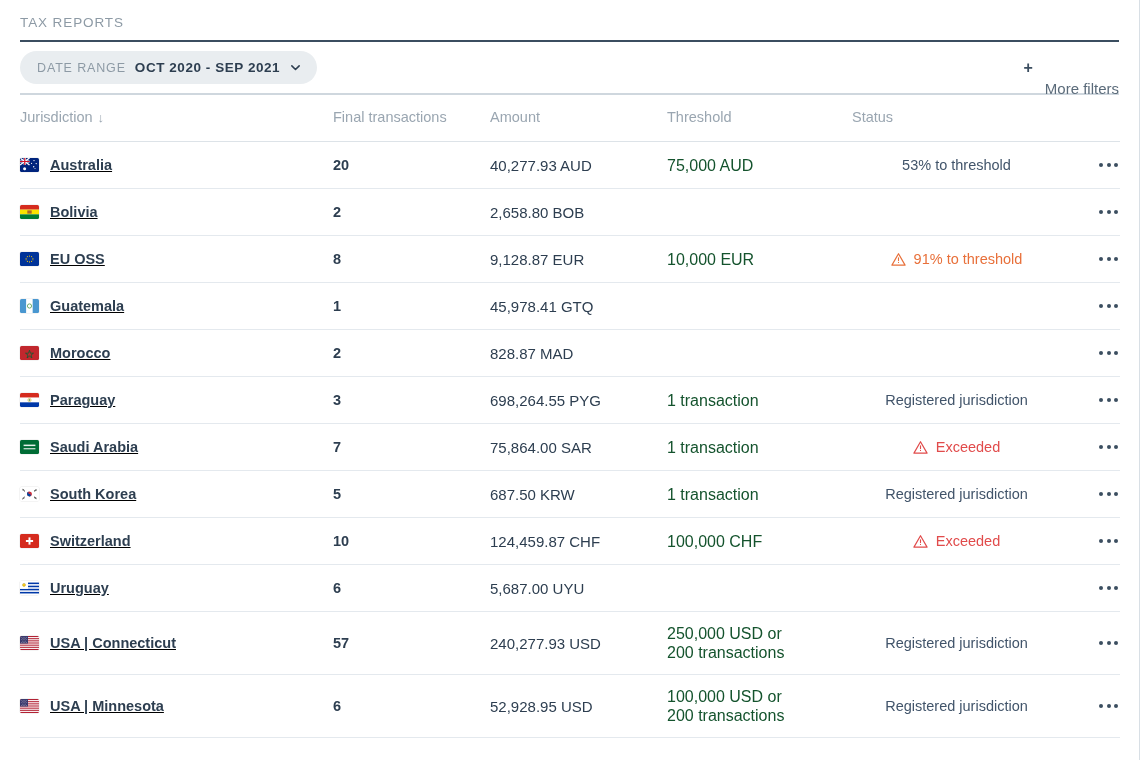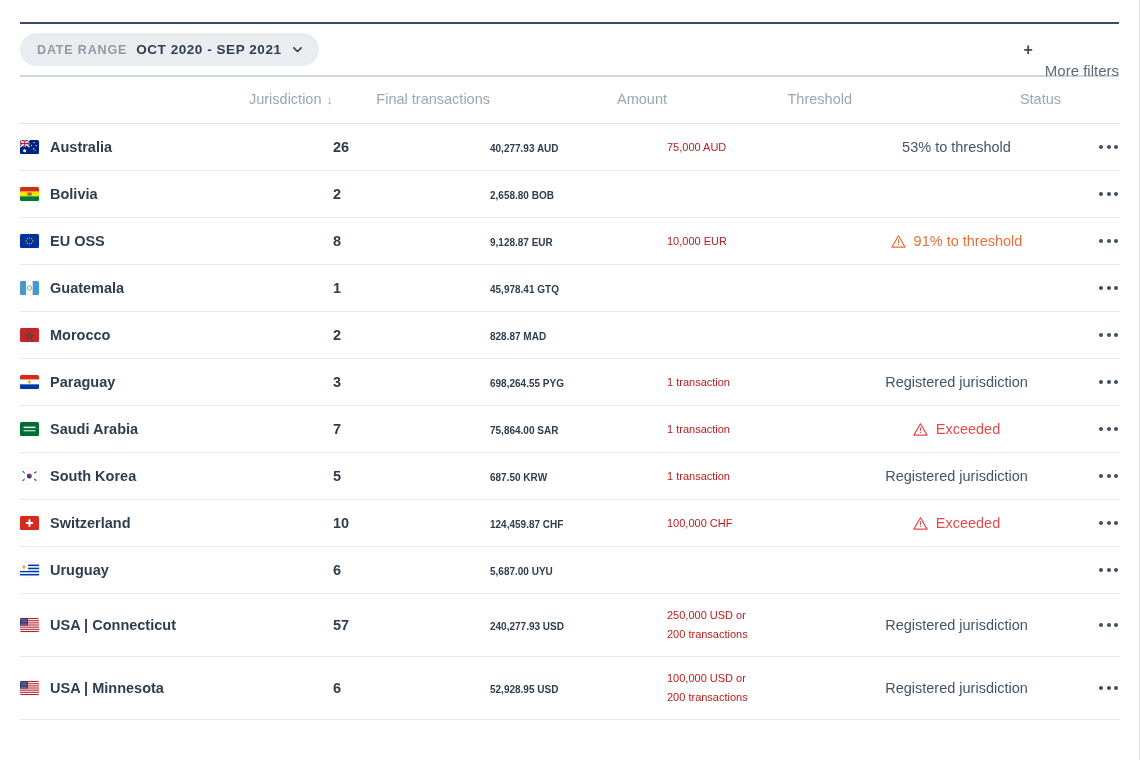--- a/index.html
+++ b/index.html
@@ -65,21 +65,21 @@
     border-radius: 17px;
     background: #e9edf0;
     cursor: pointer;
     user-select: none;
   }
   .date-pill .label {
     font-size: 12.5px;
     letter-spacing: 0.85px;
     text-transform: uppercase;
     color: #8d9aa5;
-    font-weight: 700;
+    font-weight: 400;
   }
   .date-pill .value {
     font-size: 13.5px;
     letter-spacing: 0.55px;
     text-transform: uppercase;
     color: #2d3e50;
     font-weight: 700;
   }
   .chev {
     width: 11px;
@@ -129,21 +129,21 @@
     table-layout: fixed;
   }
   col.c-jur    { width: 313px; }
   col.c-txn    { width: 157px; }
   col.c-amt    { width: 177px; }
   col.c-thr    { width: 185px; }
   col.c-sts    { width: 209px; }
   col.c-act    { width: 59px; }
 
   thead th {
-    text-align: right;
+    text-align: left;
     font-weight: 400;
     font-size: 14.5px;
     color: #9aa6b1;
     padding: 14px 0 16px 0;
     vertical-align: middle;
     white-space: nowrap;
   }
   thead th.sortable { cursor: pointer; }
   .sort-arrow {
     display: inline-block;
@@ -158,20 +158,21 @@
     padding: 12px 0 12px 0;
     vertical-align: middle;
     font-size: 14.5px;
     height: 47px;
   }
 
   .jur-cell {
     display: flex;
     align-items: center;
     gap: 11px;
+    text-decoration: underline;
   }
   .flag {
     width: 19px;
     height: 14px;
     flex: none;
     border-radius: 1.5px;
     overflow: hidden;
     display: block;
     box-shadow: 0 0 0 0.5px rgba(0,0,0,0.09);
   }
@@ -182,29 +183,29 @@
     font-weight: 700;
     color: #2d3e50;
     white-space: nowrap;
   }
   .txn {
     font-size: 14.5px;
     font-weight: 700;
     color: #2d3e50;
   }
   .amt {
-    font-size: 10px;
-    font-weight: 700;
+    font-size: 15px;
+    font-weight: 400;
     color: #2d3e50;
     white-space: nowrap;
   }
   .thr {
-    font-size: 11px;
+    font-size: 16px;
     font-weight: 400;
-    color: #b91c1c;
+    color: #14532d;
     line-height: 19px;
   }
   .sts {
     font-size: 14.5px;
     font-weight: 400;
     color: #41546a;
     display: flex;
     align-items: center;
     gap: 8px;
     white-space: nowrap;
@@ -230,20 +231,21 @@
     background: #3b4e60;
     display: block;
   }
 </style>
 </head>
 <body>
 
 <div class="page">
 
   <div class="header">
+    <div class="eyebrow">TAX REPORTS</div>
   </div>
   <div class="rule-strong"></div>
 
   <div class="filterbar">
     <div class="date-pill">
       <span class="label">DATE RANGE</span>
       <span class="value">OCT 2020 - SEP 2021</span>
       <span class="chev">
         <svg viewBox="0 0 12 12" width="11" height="11" aria-hidden="true">
           <path d="M2 4.2 L6 8.2 L10 4.2" fill="none" stroke="#2d3e50" stroke-width="1.7" stroke-linecap="round" stroke-linejoin="round"></path>
@@ -297,21 +299,21 @@
                       <circle cx="16.2" cy="5.6" r="0.7"></circle>
                       <circle cx="13.7" cy="8.8" r="0.7"></circle>
                       <circle cx="11.6" cy="5.4" r="0.55"></circle>
                       <circle cx="15" cy="10.6" r="0.5"></circle>
                     </g>
                   </svg>
                 </span>
                 <span class="jur-name">Australia</span>
               </div>
             </td>
-            <td><span class="txn">26</span></td>
+            <td><span class="txn">20</span></td>
             <td><span class="amt">40,277.93 AUD</span></td>
             <td>
               <div class="thr">75,000 AUD</div>
             </td>
             <td>
               <div class="sts">
                 <span>53% to threshold</span>
               </div>
             </td>
             <td>

